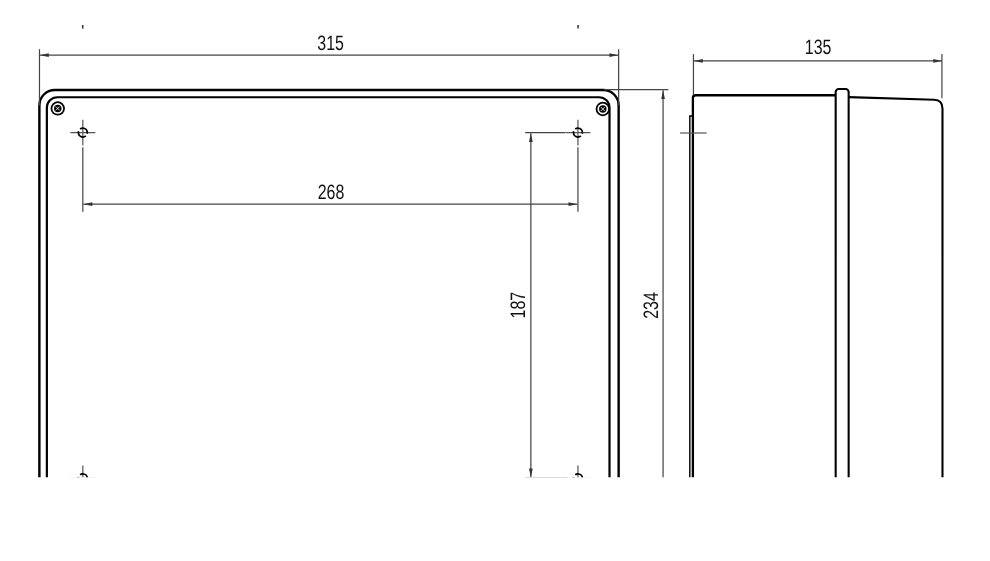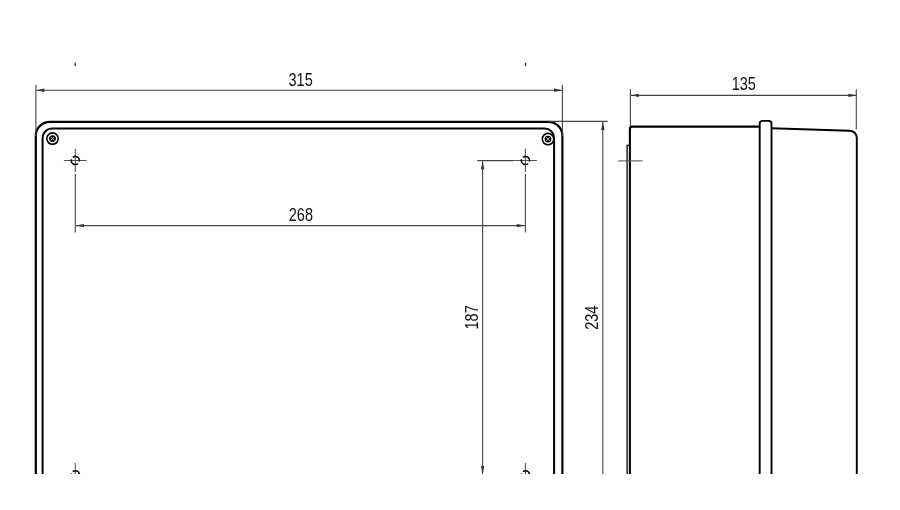--- a/index.html
+++ b/index.html
@@ -1,16 +1,16 @@
 <!DOCTYPE html>
 <html><head>
 <meta charset="utf-8">
 <style>
   html,body{margin:0;padding:0;background:#ffffff;}
-  .wrap{width:900px;height:434px;position:relative;background:#fff;overflow:hidden;margin-top:40px;}
+  .wrap{width:900px;height:434px;position:relative;background:#fff;overflow:hidden;}
   svg{display:block;}
   text{font-family:"Liberation Sans", sans-serif;fill:#111;}
 </style>
 </head>
 <body>
 <div class="wrap">
 <svg width="900" height="510" viewBox="0 0 900 510" xmlns="http://www.w3.org/2000/svg">
 
 <rect x="35.8" y="81.8" width="526.6" height="392.6" rx="14" ry="14" fill="none" stroke="#000" stroke-width="2.2"></rect>
 

